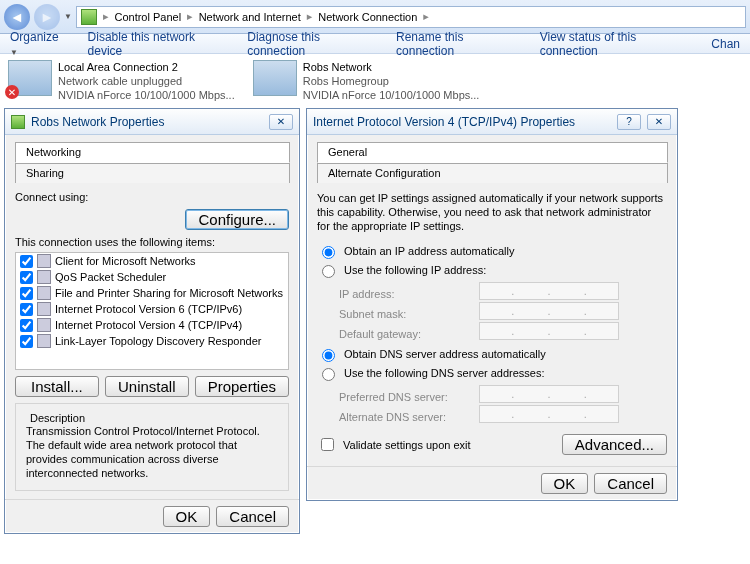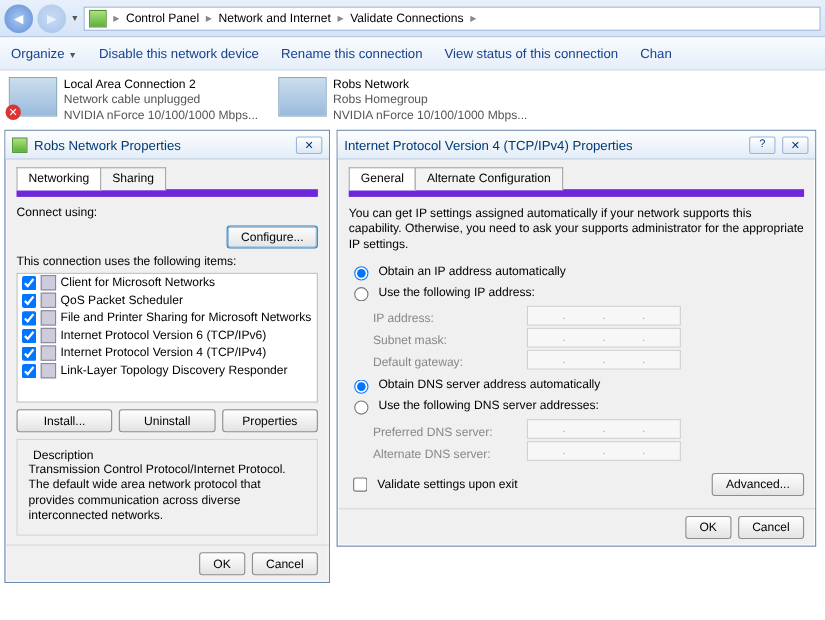--- a/index.html
+++ b/index.html
@@ -3,87 +3,88 @@
 <meta charset="utf-8">
 <style>
   * { box-sizing: border-box; font-family: "Segoe UI", Tahoma, sans-serif; }
   body { margin: 0; background: #fff; font-size: 11px; color: #000; width: 750px; }
   .nav-bar { height: 34px; background: linear-gradient(#e8f0fb, #d5e4f7); border-bottom: 1px solid #a0b8d8; display: flex; align-items: center; gap: 4px; padding: 0 4px; }
   .nav-btn { width: 26px; height: 26px; border-radius: 50%; background: radial-gradient(#a8c8f0,#5e8cd6); display:flex;align-items:center;justify-content:center;color:#fff;font-size:14px; cursor:pointer; }
   .nav-btn.disabled { opacity: .4; }
   .addr { flex:1; height:22px; background:#fff; border:1px solid #9db6d6; display:flex; align-items:center; padding:0 4px; gap:6px; }
   .addr span.sep { color:#888; }
   .addr a { color:#000; cursor:pointer; }
-  .toolbar { height:30px; background:linear-gradient(#f8fbff,#e6eef9); border-bottom:1px solid #c7d6ea; display:flex; align-items:center; padding:0 10px; gap:20px; font-size:12px; color:#15428b; }
+  .toolbar { height:20px; background:linear-gradient(#f8fbff,#e6eef9); border-bottom:1px solid #c7d6ea; display:flex; align-items:center; padding:0 10px; gap:20px; font-size:12px; color:#15428b; }
   .toolbar span { cursor:pointer; }
   .content { display:flex; gap:18px; padding:6px 8px; }
   .net-item { display:flex; gap:6px; align-items:flex-start; }
   .net-icon { width:44px; height:36px; background:linear-gradient(#cde,#9bd); border:1px solid #8ab; position:relative; }
   .net-item .txt .title { color:#000; }
   .net-item .txt div { line-height:14px; color:#555; }
   .net-item .txt .title { color:#000; }
   .warn-x { position:absolute; bottom:-4px; left:-4px; width:14px; height:14px; background:#d33; border-radius:50%; color:#fff; font-size:10px; display:flex;align-items:center;justify-content:center; }
 
   .dialogs { display:flex; gap:6px; padding:0 4px 6px; align-items:flex-start; }
   .dlg { border:1px solid #6d8ab0; background:#f0f0f0; box-shadow:0 0 0 1px #fff inset; }
   .dlg-title { height:26px; background:linear-gradient(#fdfefe,#e3ecf7); border-bottom:1px solid #b9cde4; display:flex; align-items:center; padding:0 6px; color:#003a75; font-size:12px; gap:6px; }
   .dlg-title .spacer { flex:1; }
   .title-btn { width:24px; height:16px; border:1px solid #9db6d6; background:linear-gradient(#fff,#dce8f6); border-radius:2px; font-size:10px; display:flex;align-items:center;justify-content:center; cursor:pointer; }
   .dlg-body { padding:6px 10px 8px; }
-  .tabs { display:flex; border-bottom:7px solid #6d28d9; margin-bottom:8px; }
+  .tabs { display:flex; border-bottom:1px solid #6d28d9; margin-bottom:8px;flex-direction:column; }
   .tab { padding:3px 10px 4px; border:1px solid #a7a7a7; border-bottom:none; background:#f4f4f4; margin-right:-1px; cursor:pointer; position:relative; top:1px; }
   .tab.active { background:#fff; border-bottom:1px solid #fff; }
   .fld { display:flex; align-items:center; gap:6px; margin:2px 0; }
   .inset { border:1px solid #bfbfbf; background:#fff; padding:3px 5px; }
-  .btn { height:21px; border:1px solid #8c8c8c; background:linear-gradient(#fefefe,#e3e3e3); padding:0 12px; cursor:pointer; font-size:11px; border-radius:3px; }
+  .btn { height:21px; border:1px solid #8c8c8c; background:linear-gradient(#fefefe,#e3e3e3); padding:0 12px; cursor:pointer; font-size:15px; border-radius:3px; }
   .btn.accent { border-color:#3c7fb1; box-shadow:0 0 0 1px #7fb8e6 inset; }
   .list { border:1px solid #bfbfbf; background:#fff; height:118px; overflow:hidden; margin-top:4px; }
   .list-row { display:flex; align-items:center; gap:4px; padding:1px 4px; }
   .list-row input { margin:0; }
   .list-ico { width:14px; height:14px; background:#ccd; border:1px solid #889; }
   .grp { border:1px solid #d4d4d4; padding:8px 10px 10px; margin-top:6px; }
   .grp-title { font-size:11px; margin-top:-14px; background:#f0f0f0; display:inline-block; padding:0 4px; }
   .btn-row { display:flex; gap:6px; justify-content:space-between; margin-top:6px; }
   .btn-row .btn { flex:1; }
   .dlg-foot { display:flex; justify-content:flex-end; gap:6px; padding:6px 10px; border-top:1px solid #d8d8d8; }
 
   .radio-row { display:flex; align-items:center; gap:6px; margin:3px 0; }
   .ip-grid { margin:4px 0 6px 22px; }
   .ip-grid .row { display:flex; align-items:flex-end; margin:2px 0; }
   .ip-grid .lbl { width:140px; color:#888; }
   .ip-box { width:140px; height:18px; border:1px solid #d0d0d0; background:#f7f7f7; display:flex; align-items:center; justify-content:space-evenly; color:#aaa; }
   .ip-box span { padding:0 2px; }
   .note { margin:4px 0 10px; line-height:14px; }
   .dlg.left { width:296px; }
-  .dlg.right { width:436px; }
+  .dlg.right { width:372px; }
   .tri { font-size:8px; color:#555; }
   .cp-ico { width:16px; height:16px; background:linear-gradient(#aee17c,#5cb038); border:1px solid #4a9030; }
 </style>
 </head>
 <body>
 
 <div class="nav-bar">
   <div class="nav-btn">◄</div>
   <div class="nav-btn disabled">►</div>
   <span class="tri">▼</span>
   <div class="addr">
     <div class="cp-ico"></div>
     <span class="sep">▸</span>
     <a>Control Panel</a>
     <span class="sep">▸</span>
     <a>Network and Internet</a>
     <span class="sep">▸</span>
-    <a>Validate Connections</a>
+    <a>Network Connection</a>
     <span class="sep">▸</span>
   </div>
 </div>
 
 <div class="toolbar">
   <span><span>Organize</span> <span class="tri">▼</span></span>
   <span>Disable this network device</span>
+  <span>Diagnose this connection</span>
   <span>Rename this connection</span>
   <span>View status of this connection</span>
   <span>Chan</span>
 </div>
 
 <div class="content">
   <div class="net-item">
     <div class="net-icon">
         <div class="warn-x">✕</div>
       </div>
@@ -173,21 +174,21 @@
       <span>Internet Protocol Version 4 (TCP/IPv4) Properties</span>
       <div class="spacer"></div>
       <div class="title-btn">?</div>
       <div class="title-btn">✕</div>
     </div>
     <div class="dlg-body">
       <div class="tabs">
         <div class="tab active">General</div>
         <div class="tab">Alternate Configuration</div>
       </div>
-      <div class="note">You can get IP settings assigned automatically if your network supports this capability. Otherwise, you need to ask your supports administrator for the appropriate IP settings.</div>
+      <div class="note">You can get IP settings assigned automatically if your network supports this capability. Otherwise, you need to ask that network administrator for the appropriate IP settings.</div>
 
       <div class="radio-row">
           <input type="radio" name="ip" checked="" style="">
           <span>Obtain an IP address automatically</span>
         </div>
       <div class="radio-row">
           <input type="radio" name="ip" style="">
           <span>Use the following IP address:</span>
         </div>
       <div class="ip-grid">

